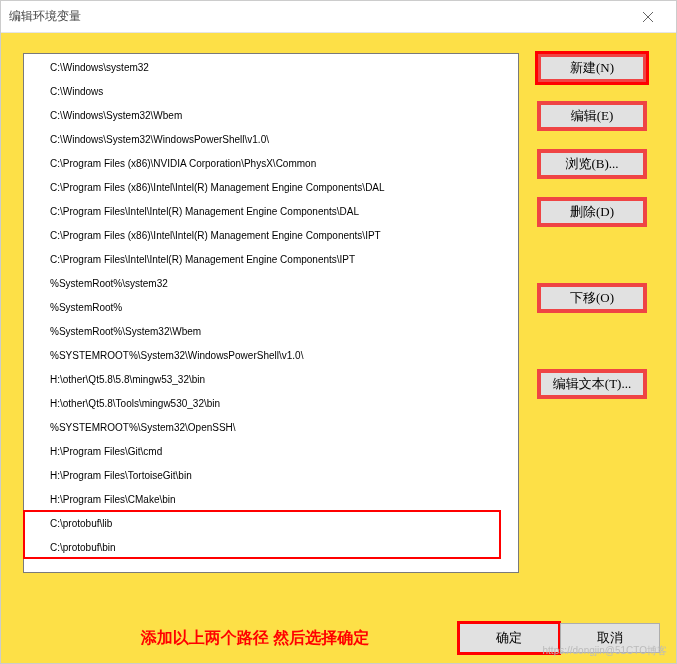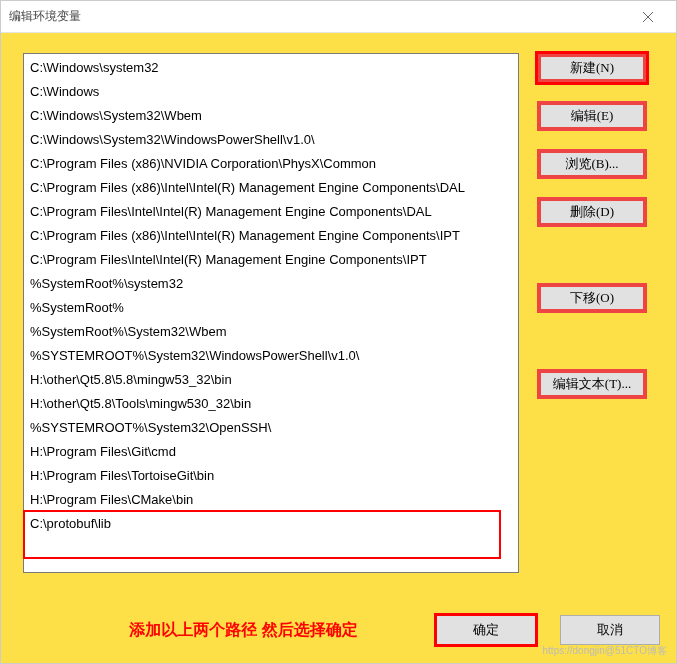--- a/index.html
+++ b/index.html
@@ -75,27 +75,28 @@
       background: #cdcdcd;
       border: 1px solid #b0b0b0;
     }
     .listbox::-webkit-scrollbar-button {
       height: 17px;
       background: #f0f0f0;
       border: 1px solid #d0d0d0;
     }
     .list-item {
       padding: 3px 8px 3px 6px;
-      font-size: 13px;
+      font-size: 10px;
       color: #000;
       white-space: nowrap;
       overflow: hidden;
       text-overflow: ellipsis;
       line-height: 18px;
       cursor: default;
+      margin-left: 20px;
     }
     .highlight-box {
       position: absolute;
       border: 2px solid #ff0000;
       pointer-events: none;
       left: 0;
       width: 478px;
       top: 457px;
       height: 49px;
     }
@@ -119,34 +120,34 @@
     .btn-highlight {
       outline: 3px solid #ff0000;
       outline-offset: -1px;
     }
     .spacer-lg {
       height: 38px;
     }
     .footer {
       display: flex;
       align-items: center;
-      padding: 6px 16px 18px 22px;
+      padding: 6px 16px 10px 22px;
       gap: 12px;
     }
     .footer-note {
       flex: 1;
       text-align: center;
       color: #ff0000;
       font-weight: bold;
       font-size: 16px;
       padding-left: 40px;
     }
     .footer-btns {
       display: flex;
-      gap: 24px;
+      gap: 1px;
     }
     .footer-btn {
       width: 100px;
       height: 30px;
       background: #e1e1e1;
       border: 1px solid #adadad;
       font-size: 13px;
       cursor: pointer;
       font-family: inherit;
     }
@@ -193,20 +194,21 @@
           <div class="list-item">%SystemRoot%</div>
           <div class="list-item">%SystemRoot%\System32\Wbem</div>
           <div class="list-item">%SYSTEMROOT%\System32\WindowsPowerShell\v1.0\</div>
           <div class="list-item">H:\other\Qt5.8\5.8\mingw53_32\bin</div>
           <div class="list-item">H:\other\Qt5.8\Tools\mingw530_32\bin</div>
           <div class="list-item">%SYSTEMROOT%\System32\OpenSSH\</div>
           <div class="list-item">H:\Program Files\Git\cmd</div>
           <div class="list-item">H:\Program Files\TortoiseGit\bin</div>
           <div class="list-item">H:\Program Files\CMake\bin</div>
           <div class="list-item">C:\protobuf\lib</div>
+          <div class="list-item">C:\protobuf\bin</div>
         </div>
       <div class="highlight-box"></div>
     </div>
 
     <div class="side-buttons">
       <button class="winbtn btn-highlight">新建(N)</button>
       <button class="winbtn">编辑(E)</button>
       <button class="winbtn">浏览(B)...</button>
       <button class="winbtn">删除(D)</button>
       <div class="spacer-lg"></div>

